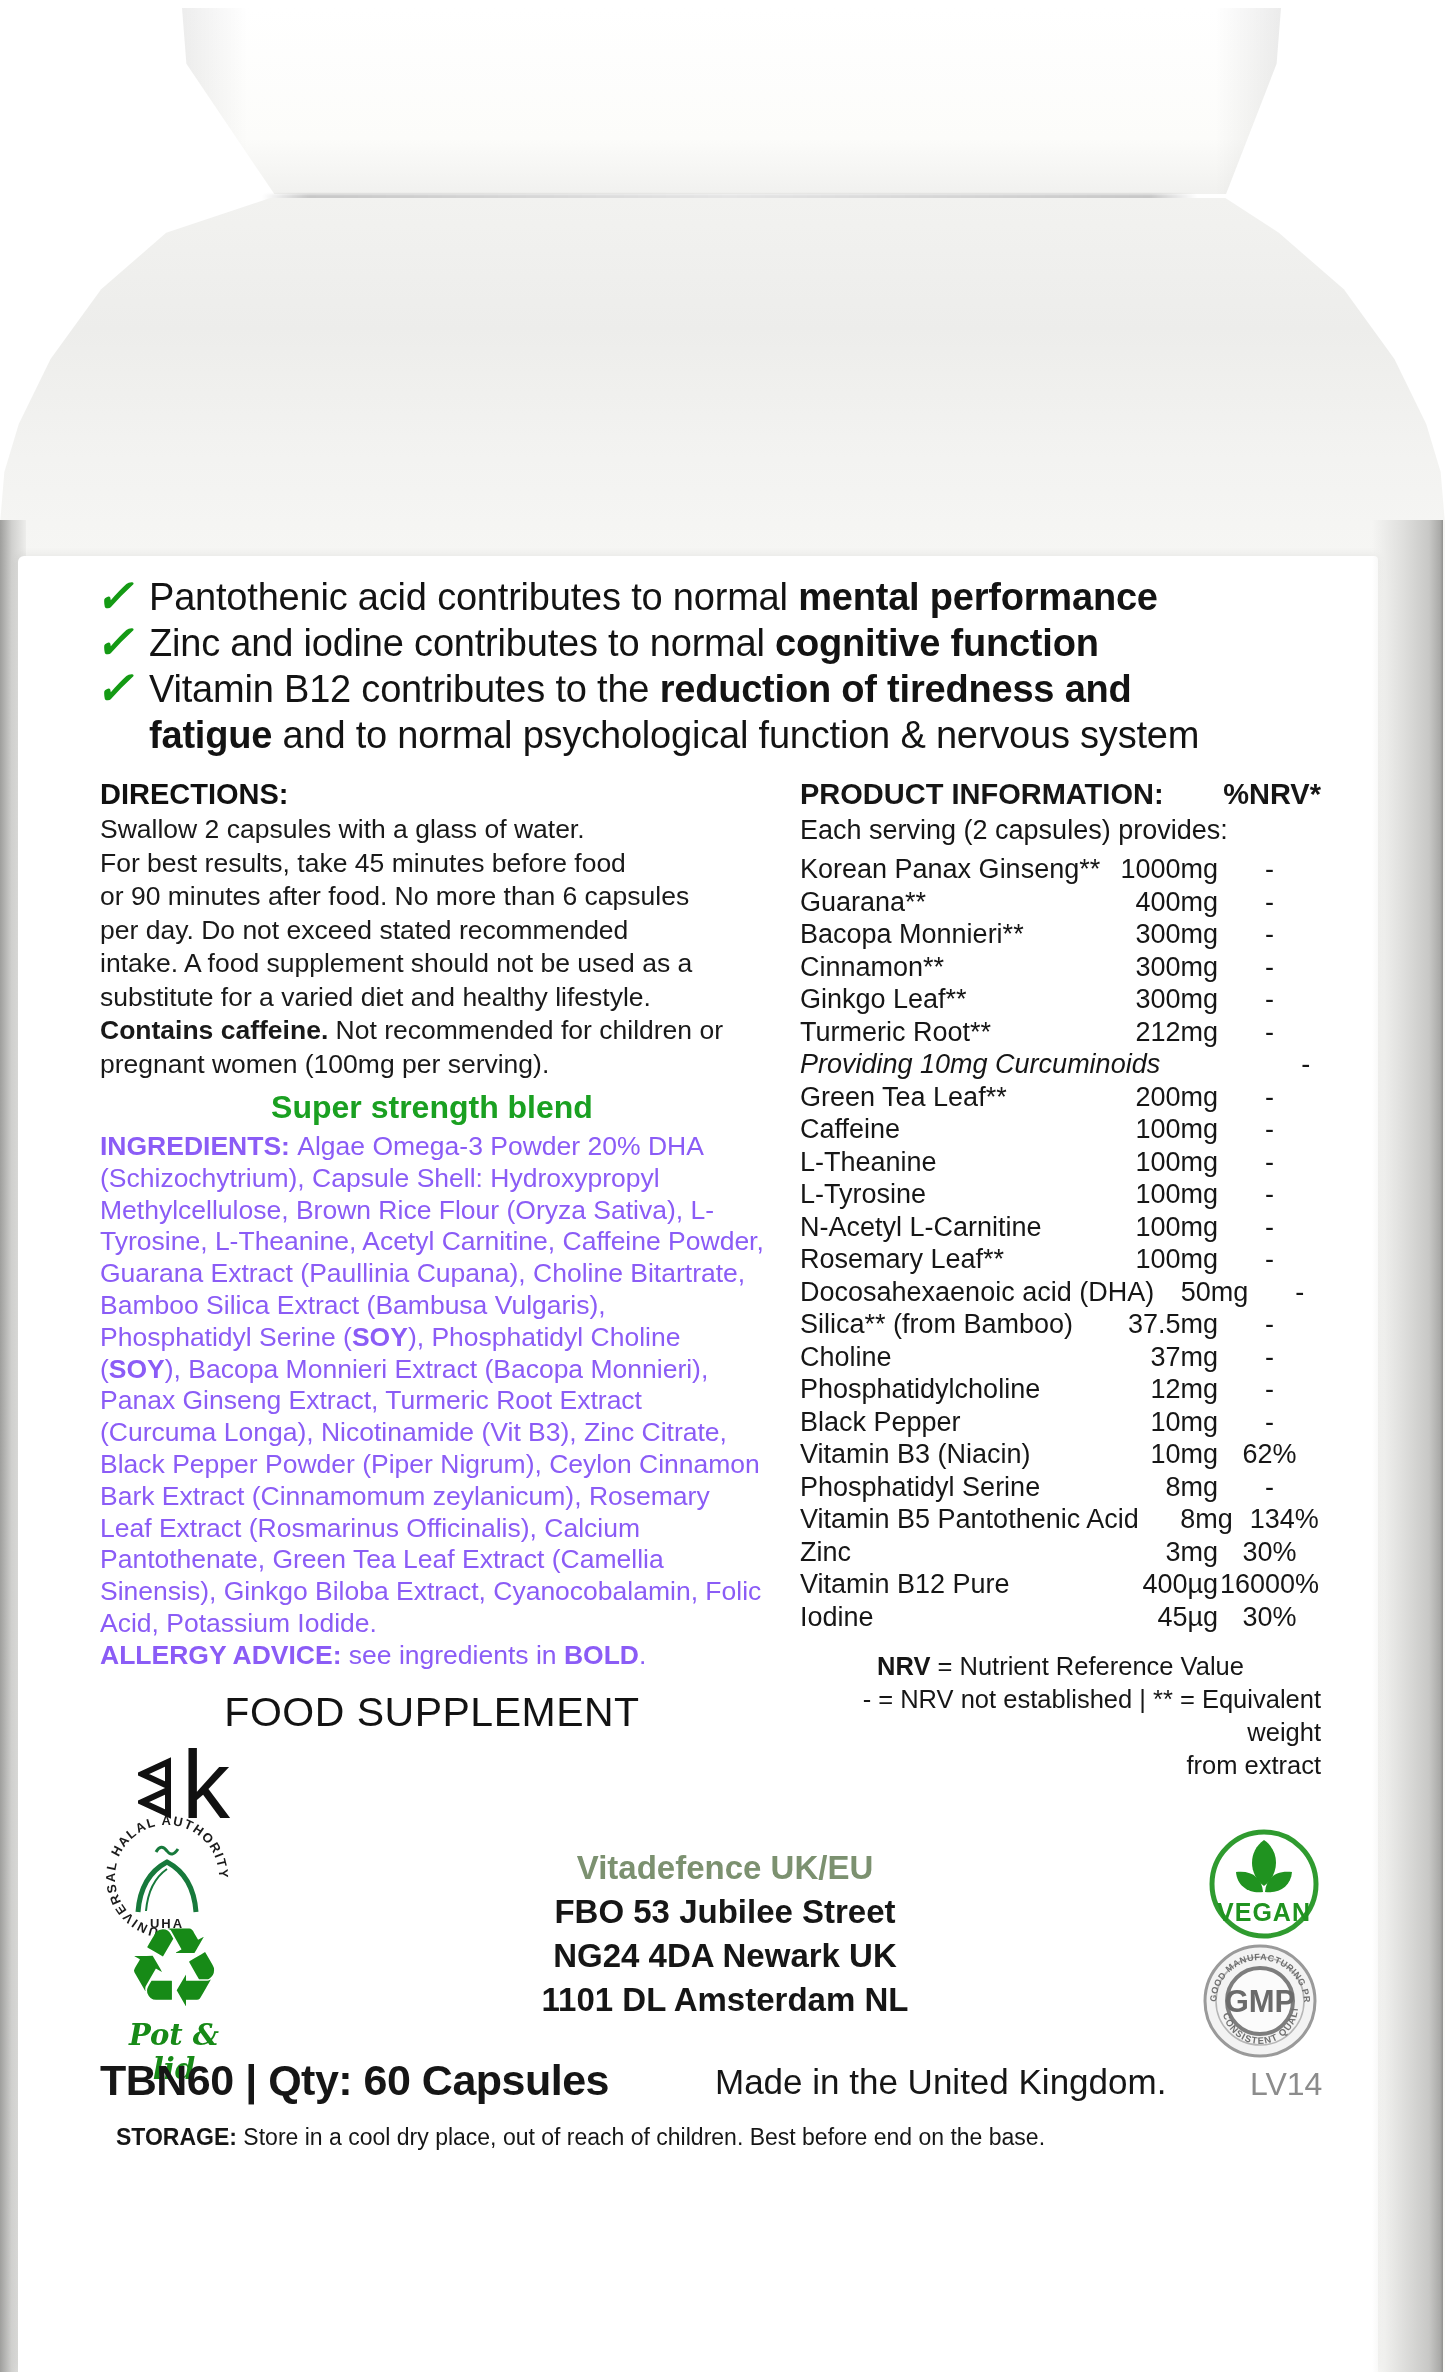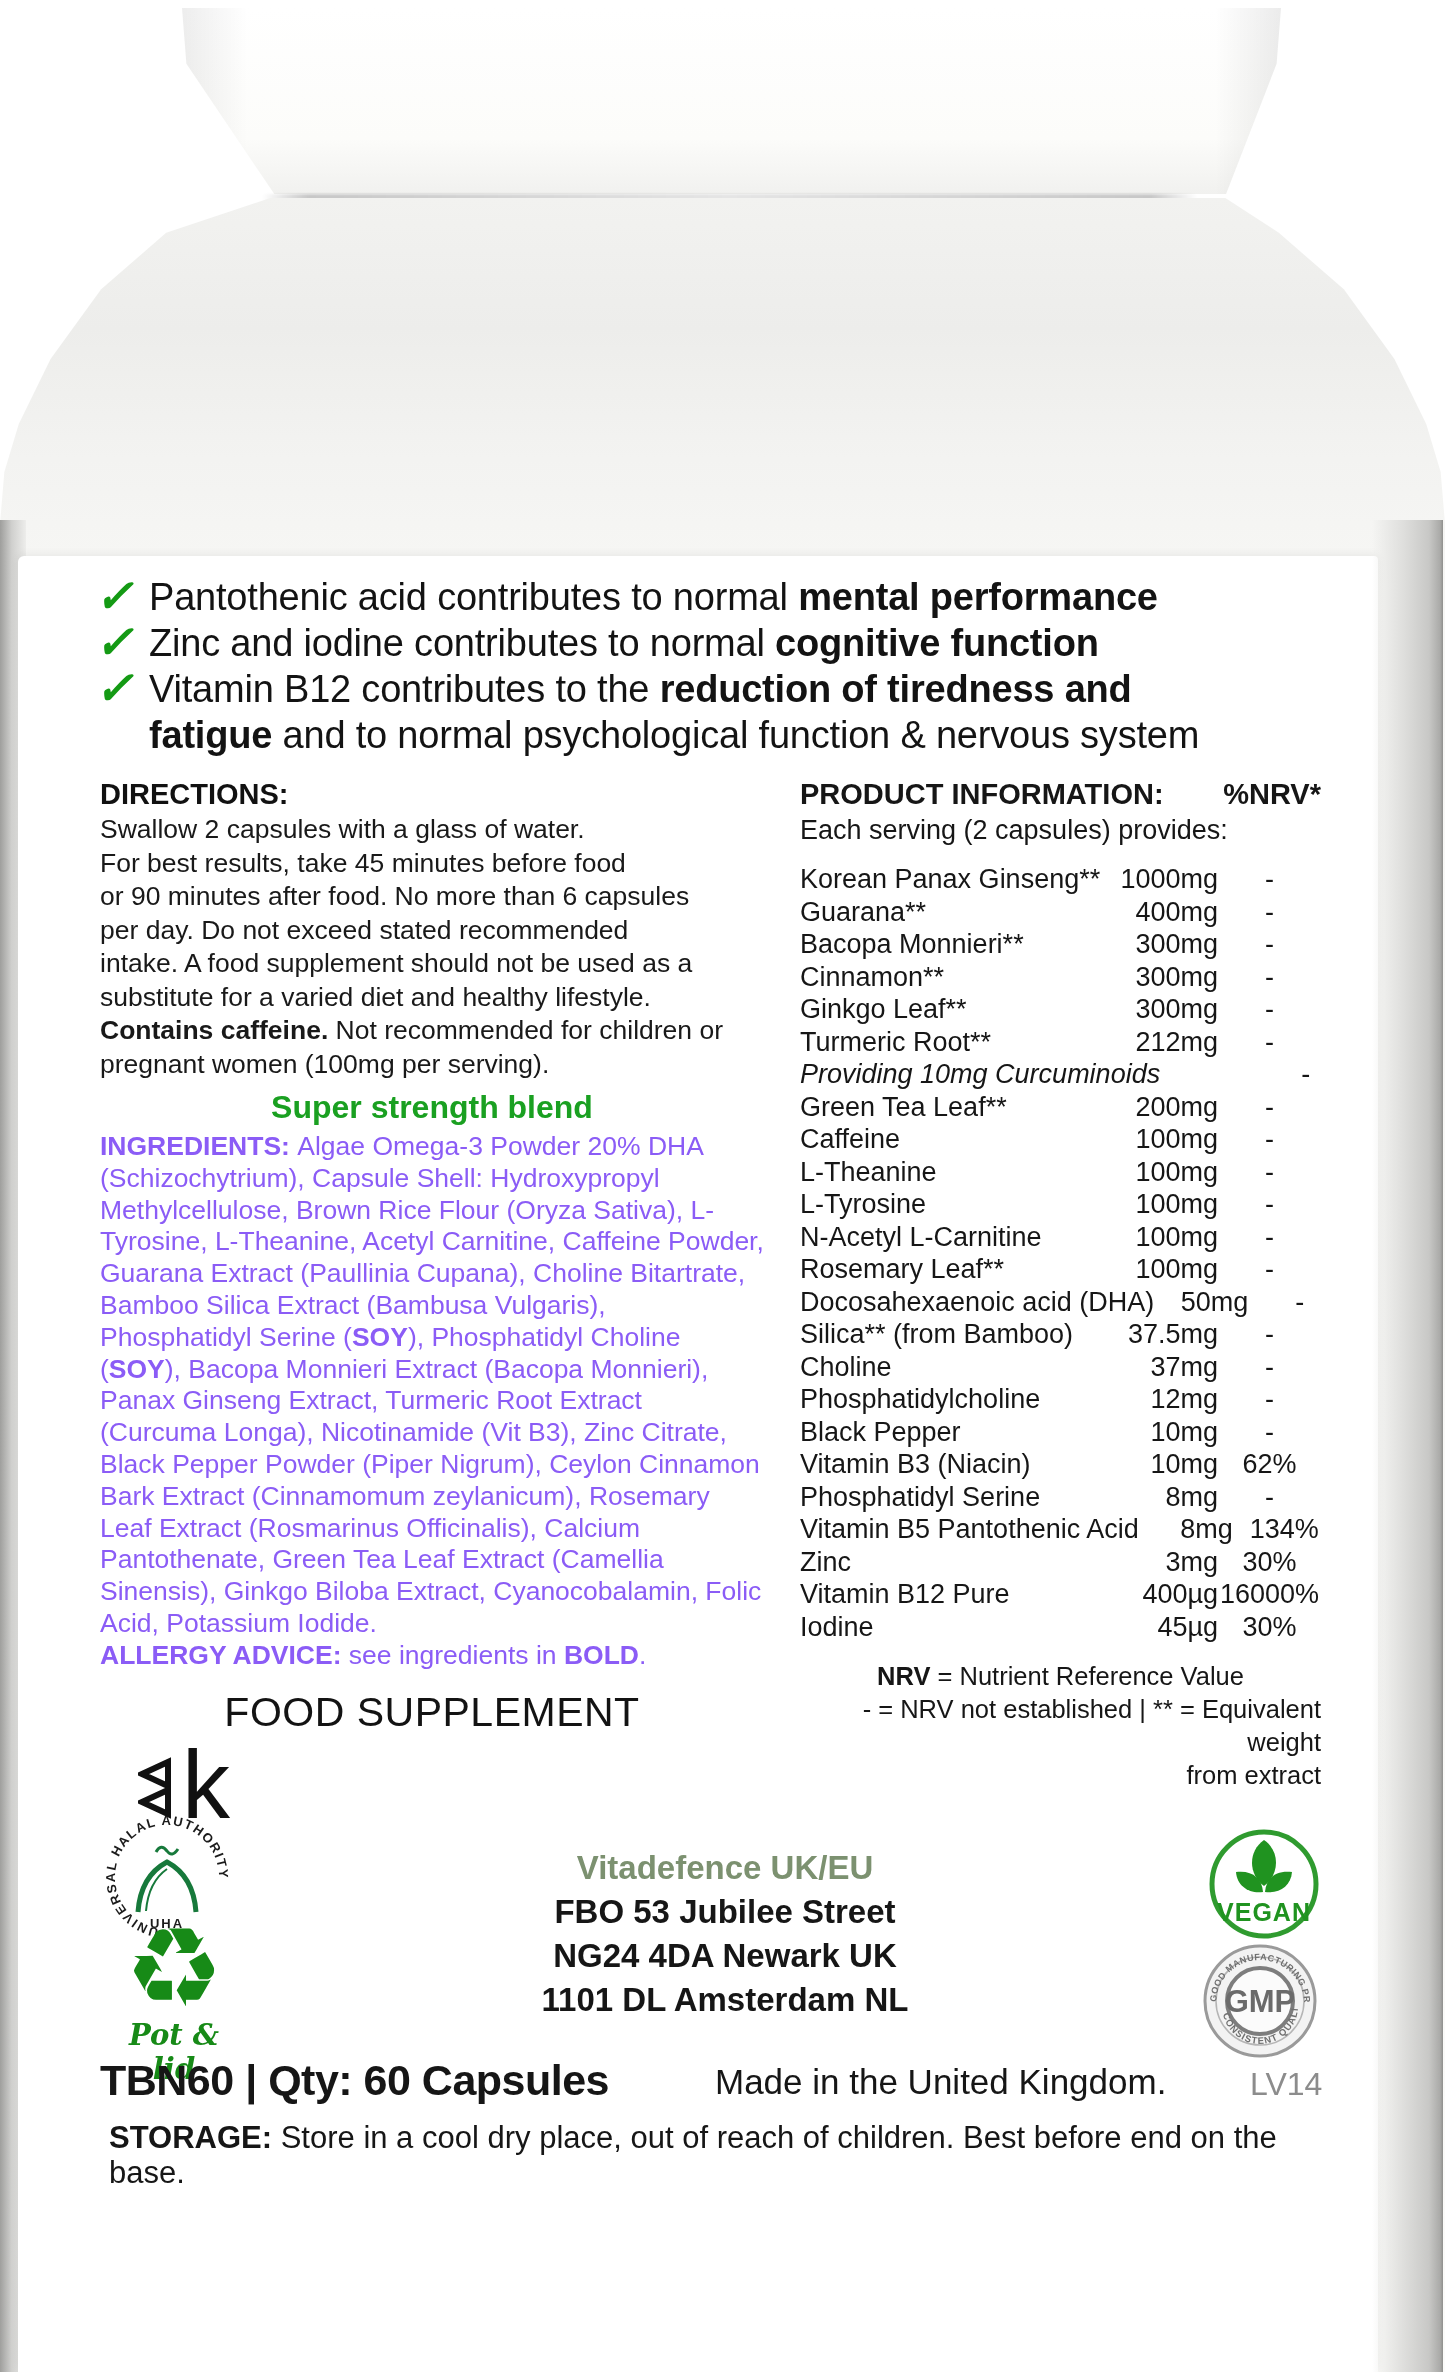--- a/index.html
+++ b/index.html
@@ -36,21 +36,21 @@
   .blend{font-size:32px;font-weight:700;color:#1aa021;text-align:center;margin:7px 0 5px 0;line-height:38px;}
   .p-ingr{font-size:26.5px;line-height:31.8px;white-space:pre-line;color:#8b5cf6;}
   .foodsupp{font-size:41px;line-height:48px;text-align:center;margin-top:16px;letter-spacing:0.5px;color:#131313;}
 
   
   .rightcol{left:800px;top:776px;width:521px;}
   .pi-head{display:flex;font-size:29px;font-weight:700;line-height:36px;}
   .pi-head .ht{flex:1 1 auto;}
   .pi-head .hn{flex:0 0 auto;}
   .pi-serving{font-size:27px;line-height:34px;margin-top:1px;}
-  .pi-rows{margin-top:16px;}
+  .pi-rows{margin-top:6px;}
   .pi-row{display:flex;font-size:27px;line-height:32.5px;}
   .pi-name{flex:1 1 auto;white-space:nowrap;}
   .pi-amt{flex:0 0 auto;min-width:94px;text-align:right;white-space:nowrap;}
   .pi-nrv{flex:0 0 103px;text-align:center;white-space:nowrap;}
   .italic-row .pi-name{font-style:italic;}
   .pi-foot{margin-top:17px;font-size:25.5px;line-height:33px;}
   .pi-foot .f1{text-align:center;}
   .pi-foot .f2,.pi-foot .f3{text-align:right;}
   .b{font-weight:700;}
 
@@ -65,21 +65,21 @@
 
   
   .addr{left:360px;top:1846px;width:730px;text-align:center;}
   .addr .brand{font-size:33px;font-weight:700;color:#7c9170;line-height:44px;}
   .addr .line{font-size:33px;font-weight:700;color:#161616;line-height:44px;}
 
   
   .sku{left:100px;top:2056px;font-size:43px;font-weight:700;letter-spacing:-0.5px;}
   .madein{left:715px;top:2062px;font-size:35px;}
   .batch{left:1250px;top:2066px;font-size:32px;color:#8c8c8c;}
-  .storage{left:109px;top:2120px;width:1250px;font-size:31px;line-height:35px;}
+  .storage{left:116px;top:2120px;width:1250px;font-size:23px;line-height:35px;}
 </style>
 </head>
 <body>
 
 <div class="stage">
 
   <div class="abs cap"></div>
   <div class="abs seam"></div>
   <div class="abs bottle-body"></div>
   <div class="abs edge-left"></div>

